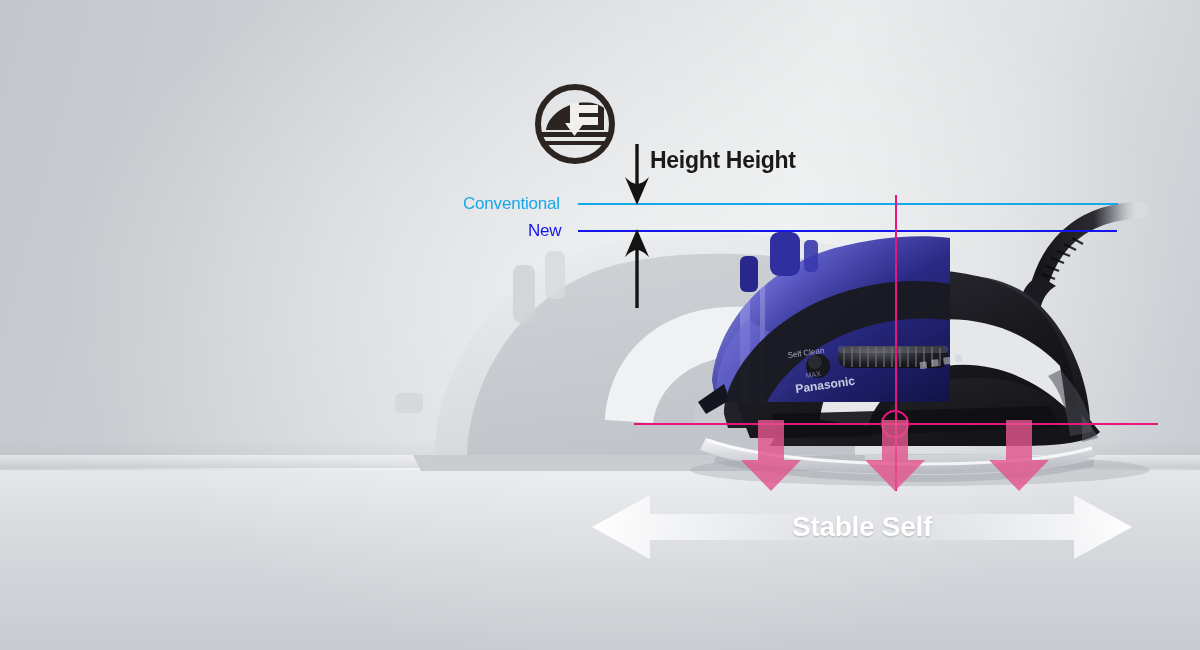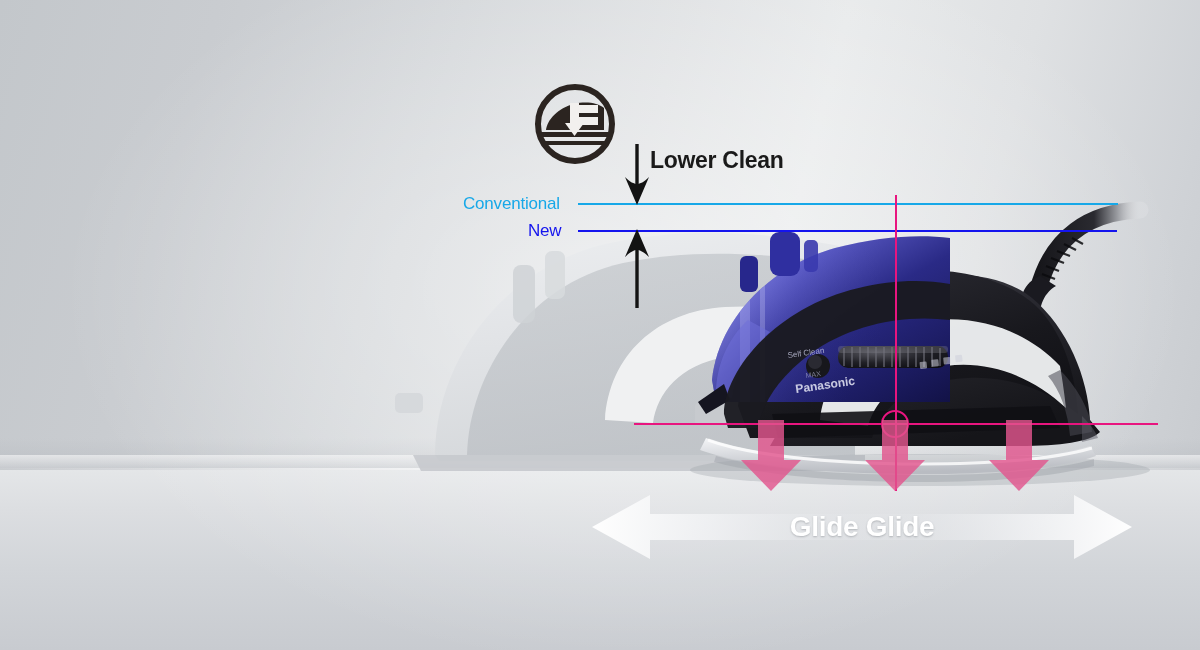--- a/index.html
+++ b/index.html
@@ -400,21 +400,21 @@
 
     <path d="M 96 286 C 140 298, 210 305, 300 305 C 382 305, 440 299, 474 289
              L 474 296 C 436 306, 380 312, 300 312 C 206 312, 134 303, 94 292 Z" fill="#9ea2a8" opacity="0.45"></path>
   </svg>
 
   <div class="ref-line" id="line-conventional"></div>
   <div class="ref-line" id="line-new"></div>
   <div class="ref-label" id="label-conventional">Conventional</div>
   <div class="ref-label" id="label-new">New</div>
 
-  <div id="lower-height-text">Lower Clean</div>
+  <div id="lower-height-text">Height Height</div>
 
   <svg id="arrow-down" viewBox="0 0 30 62">
     <path d="M15 0 L15 40" stroke="#131313" stroke-width="3.4"></path>
     <path d="M15 61 L3 33 C 8 38, 12 40, 15 40 C 18 40, 22 38, 27 33 Z" fill="#131313"></path>
   </svg>
 
   <svg id="arrow-up" viewBox="0 0 30 80">
     <path d="M15 80 L15 22" stroke="#131313" stroke-width="3.4"></path>
     <path d="M15 1 L3 29 C 8 24, 12 22, 15 22 C 18 22, 22 24, 27 29 Z" fill="#131313"></path>
   </svg>
@@ -464,16 +464,16 @@
       </linearGradient>
     </defs>
     <path d="M 0 35
              L 58 3  L 58 22
              L 482 22 L 482 3
              L 540 35
              L 482 67 L 482 48
              L 58 48  L 58 67 Z" fill="url(#glideGrad)"></path>
   </svg>
   <div id="stable-glide-text">
-    <span>Glide Glide</span>
+    <span>Stable Self</span>
   </div>
 
 </div>
 
 </body></html>

